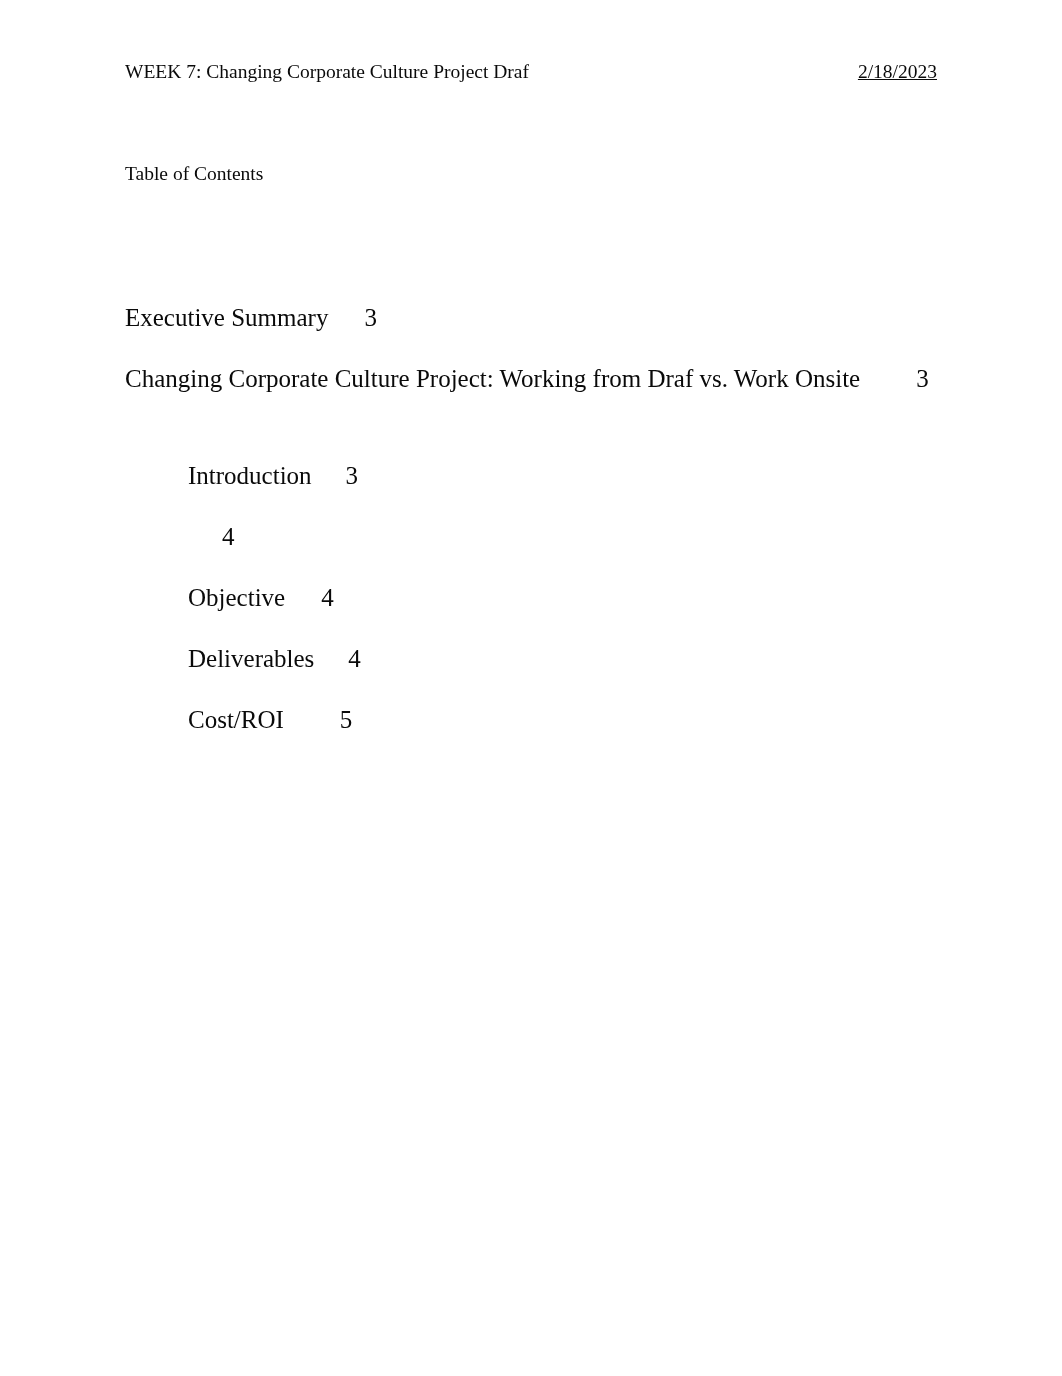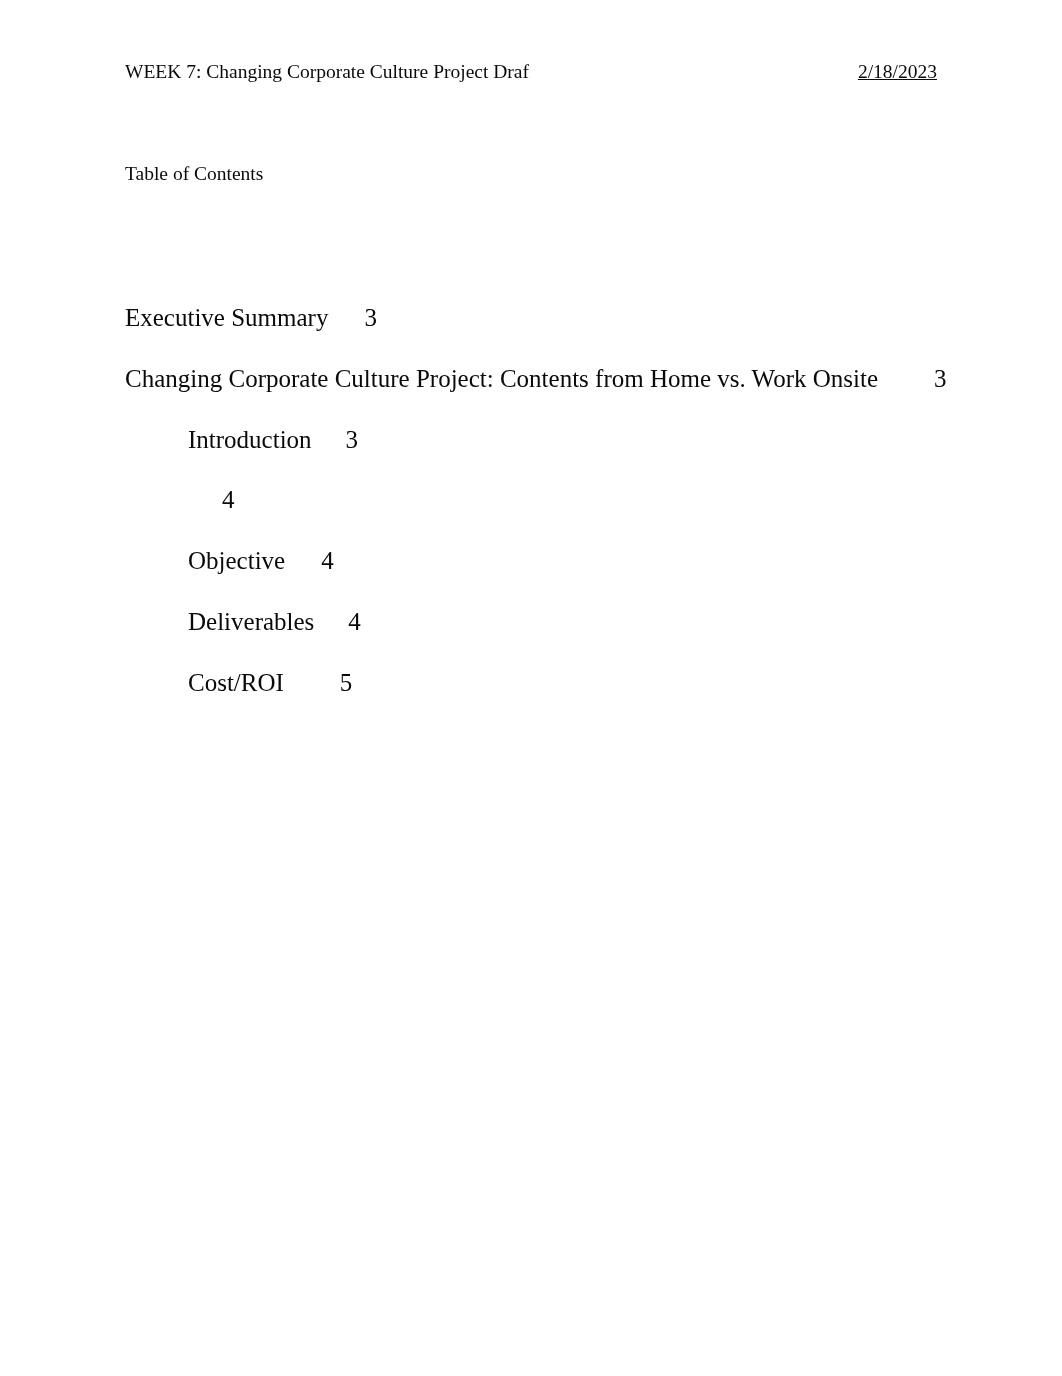--- a/index.html
+++ b/index.html
@@ -65,21 +65,21 @@
     white-space: nowrap;
   }
   .toc-entry .toc-label { display: inline-block; }
   
   .toc-entry .toc-gap { display: inline-block; }
   .toc-entry .toc-page { display: inline-block; }
 
   
   .toc-entry.level-1 { padding-left: 0px; }
   
-  .toc-entry.level-2 { padding-left: 63px; }
+  .toc-entry.level-2 { padding-left: 63px; align-items: flex-end; }
 
   
   .gap-short   { width: 36px; }
   .gap-medium  { width: 34px; }
   .gap-long    { width: 56px; }
   .gap-xlong   { width: 34px; }
 </style>
 </head>
 <body>
 
@@ -94,21 +94,21 @@
 
   <div class="toc-list">
 
     <div class="toc-entry level-1">
       <span class="toc-label">Executive Summary</span>
       <span class="toc-gap gap-short"></span>
       <span class="toc-page">3</span>
     </div>
 
     <div class="toc-entry level-1">
-      <span class="toc-label">Changing Corporate Culture Project: Contents from Home vs. Work Onsite</span>
+      <span class="toc-label">Changing Corporate Culture Project: Working from Draf vs. Work Onsite</span>
       <span class="toc-gap gap-long"></span>
       <span class="toc-page">3</span>
     </div>
 
     <div class="toc-entry level-2">
       <span class="toc-label">Introduction</span>
       <span class="toc-gap gap-medium"></span>
       <span class="toc-page">3</span>
     </div>
 

